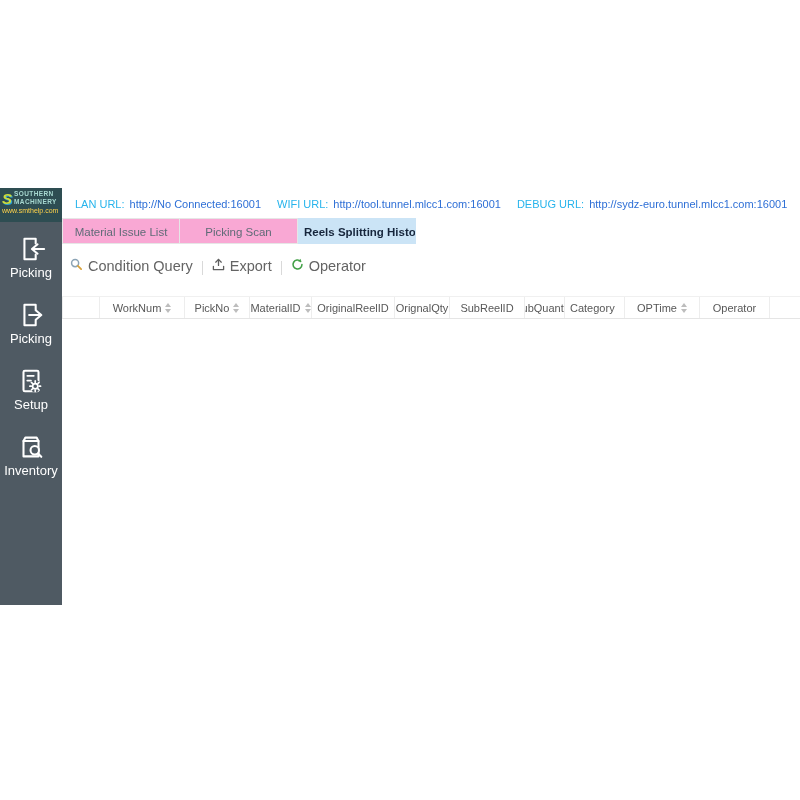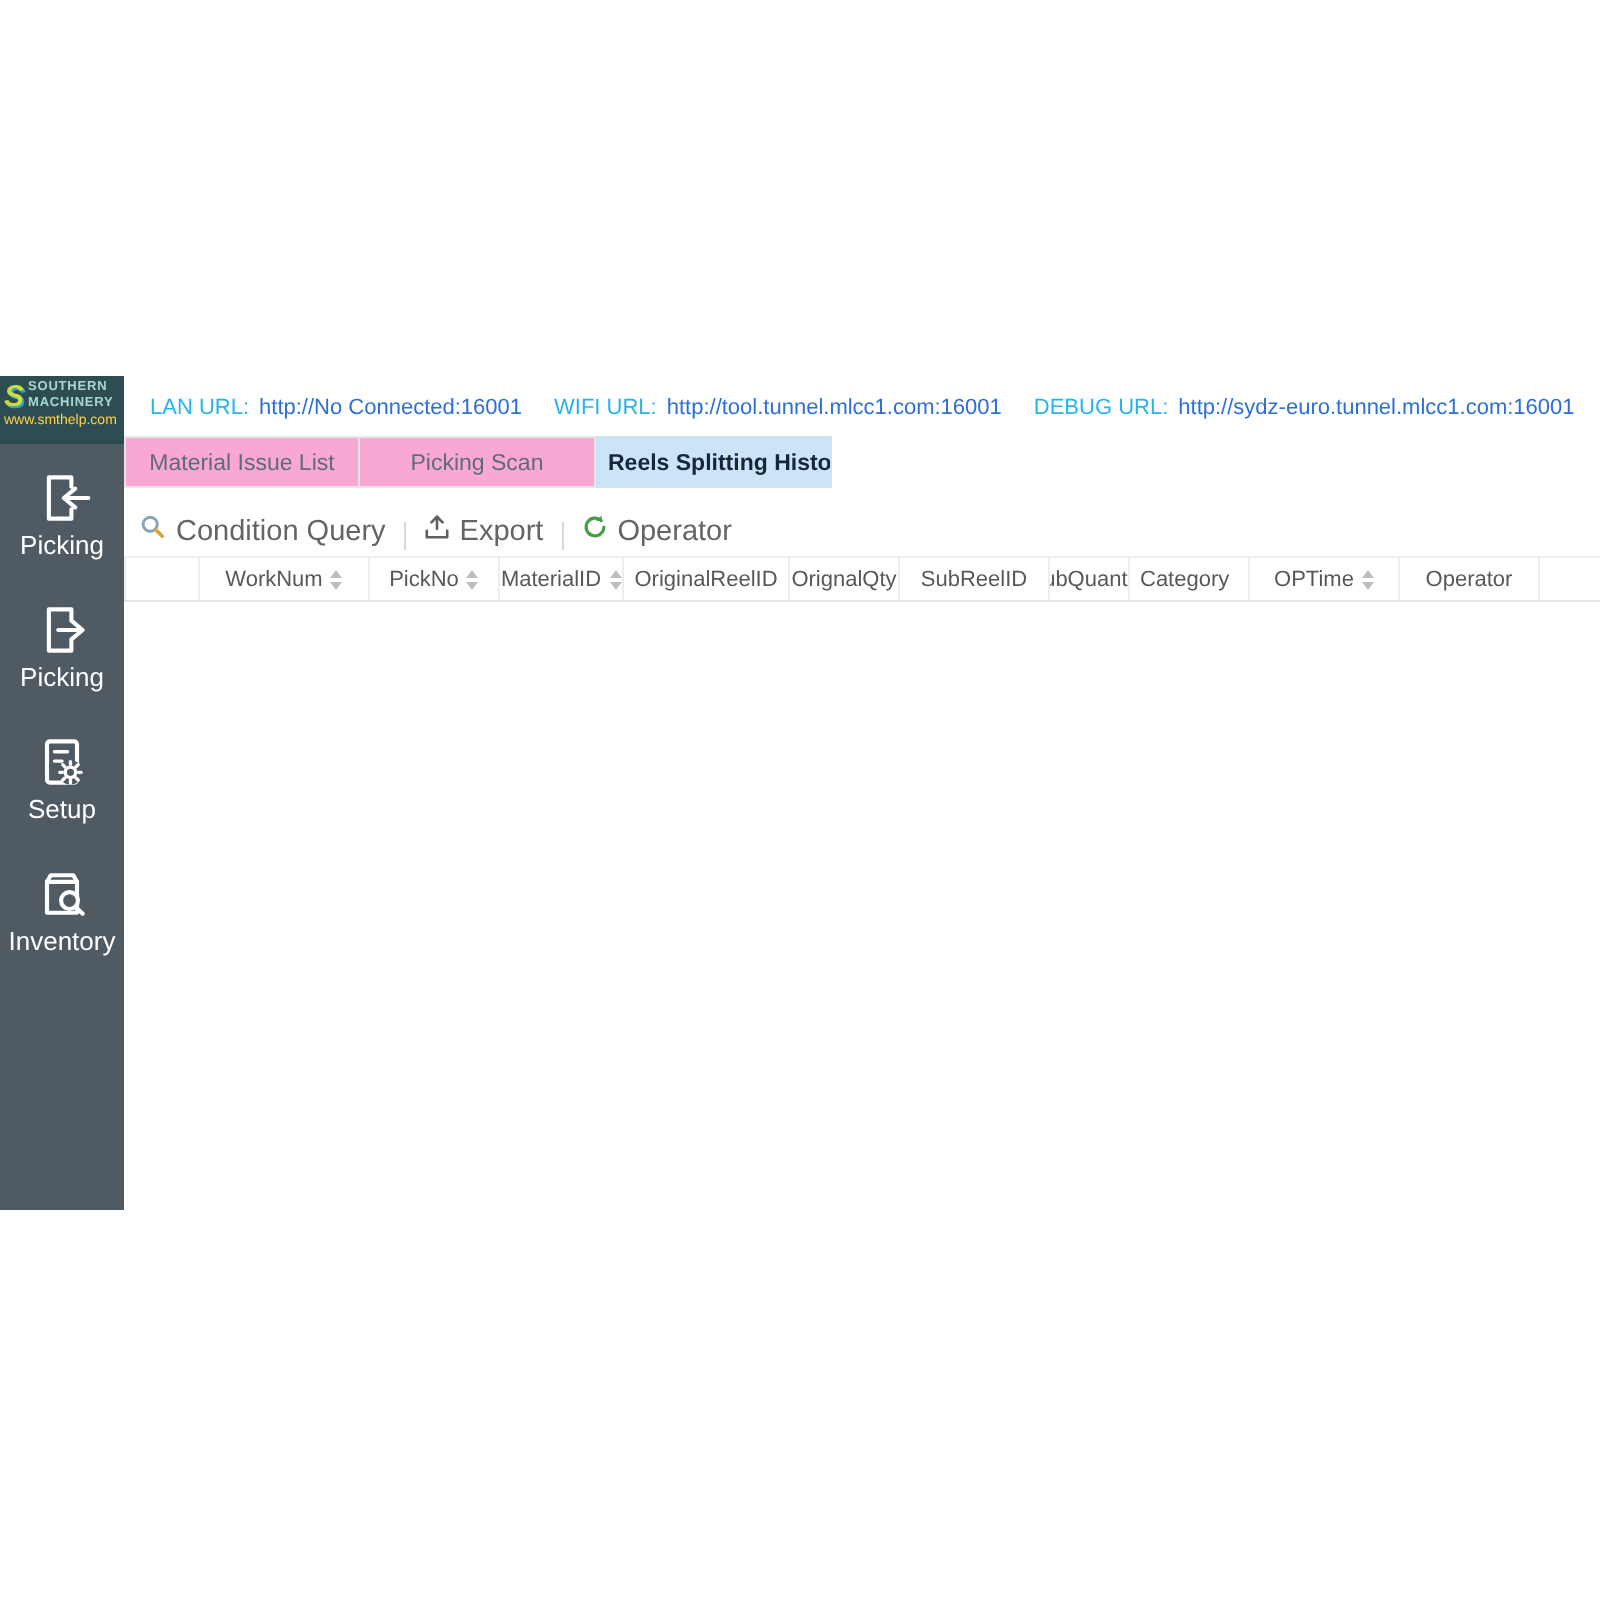--- a/index.html
+++ b/index.html
@@ -48,21 +48,21 @@
   .cal-icon::after{content:"";position:absolute;left:2px;right:2px;top:5px;height:4px;
     border-top:1px solid #c9c9c9;border-bottom:1px solid #c9c9c9;}
   .search-btn{display:inline-flex;align-items:center;gap:5px;margin-left:14px;cursor:pointer;}
   .search-btn .lbl{font-size:15px;color:#757575;}
 
   .toolbar{display:flex;align-items:flex-end;margin-top:8px;padding-left:8px;height:23px;}
   .tool{display:inline-flex;align-items:center;gap:5px;cursor:pointer;}
   .tool .lbl{font-size:14.5px;color:#646464;white-space:nowrap;}
   .sep{width:0;height:14px;border-left:1px solid #d9d9d9;margin:0 9px;}
 
-  .thead{display:flex;margin-top:3px;border-top:1px solid #f0f0f0;border-bottom:1px solid #e5e5e5;}
+  .thead{display:flex;margin-top:21px;border-top:1px solid #f0f0f0;border-bottom:1px solid #e5e5e5;}
   .th{box-sizing:border-box;height:21px;line-height:20px;font-size:11px;color:#585858;
     text-align:center;border-right:1px solid #ededed;white-space:nowrap;overflow:hidden;
     display:flex;align-items:center;justify-content:center;}
   .th:first-child{border-left:1px solid #ededed;}
   .th.left{justify-content:flex-start;padding-left:5px;}
   .sort{display:inline-flex;flex-direction:column;gap:2px;margin-left:4px;}
   .sort i{display:block;width:0;height:0;border-left:3px solid transparent;border-right:3px solid transparent;}
   .sort .up{border-bottom:4px solid #bdbdbd;}
   .sort .dn{border-top:4px solid #bdbdbd;}
   .tbody{height:260px;background:#fff;}

